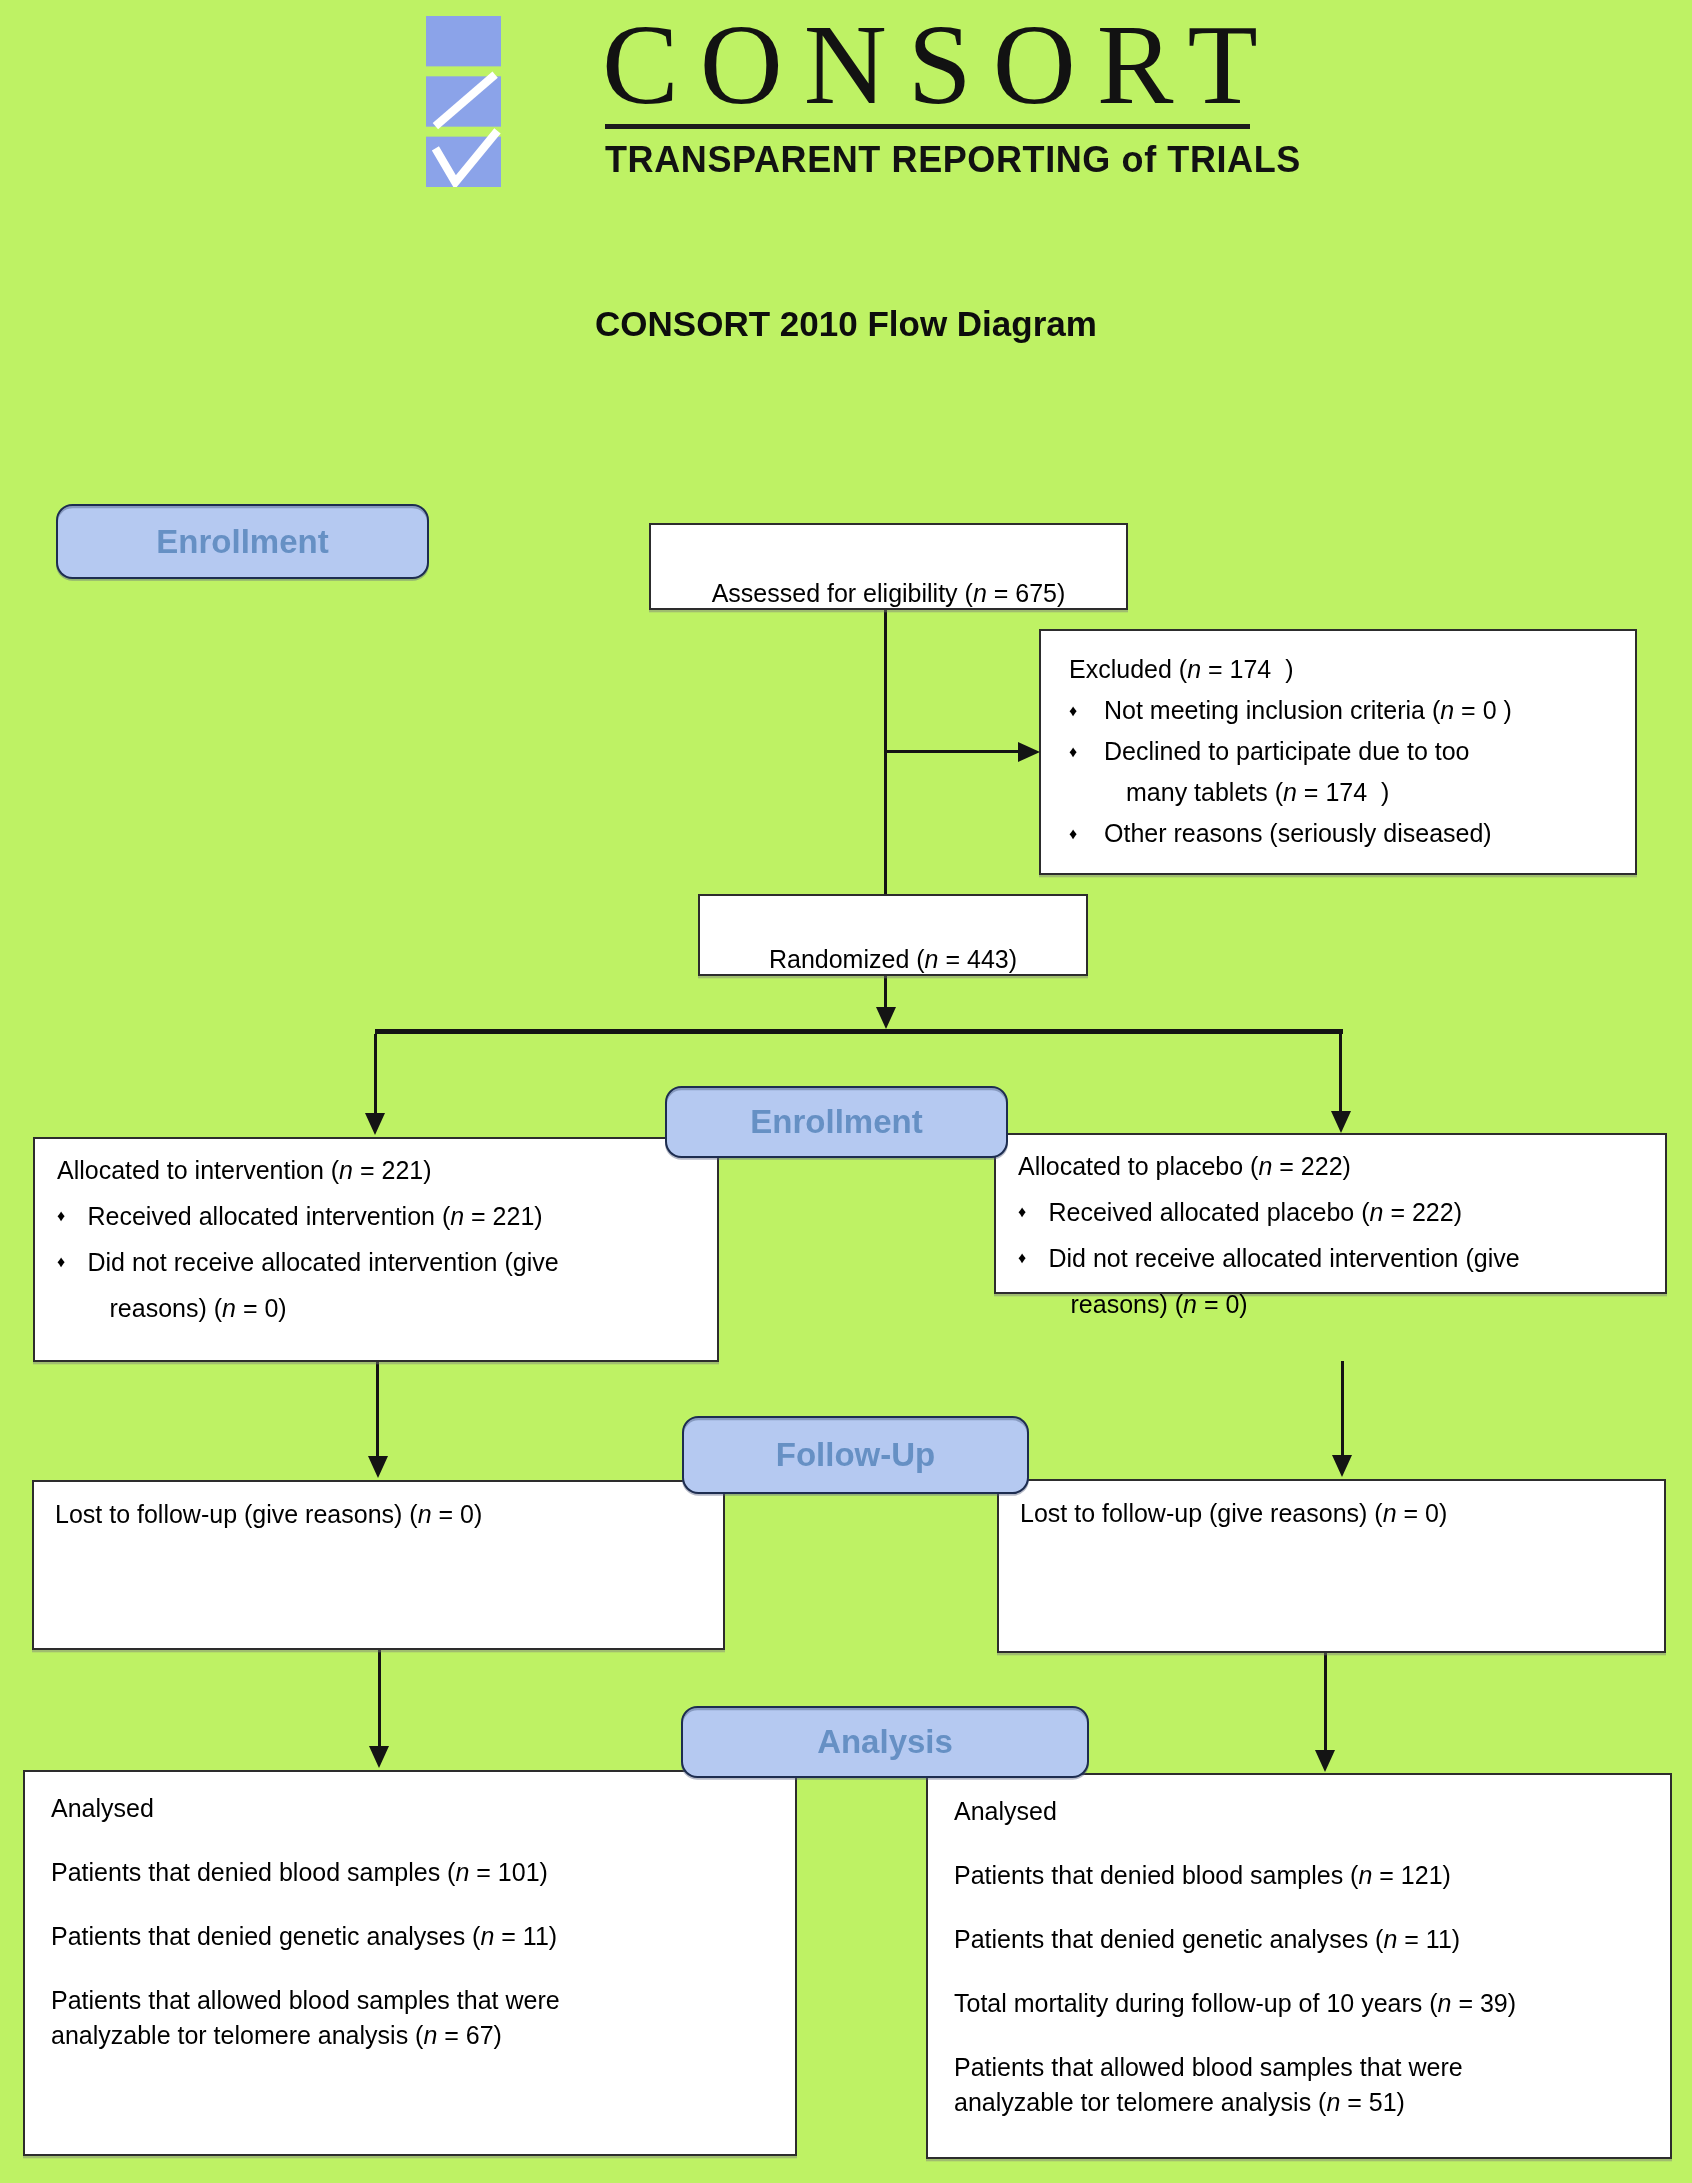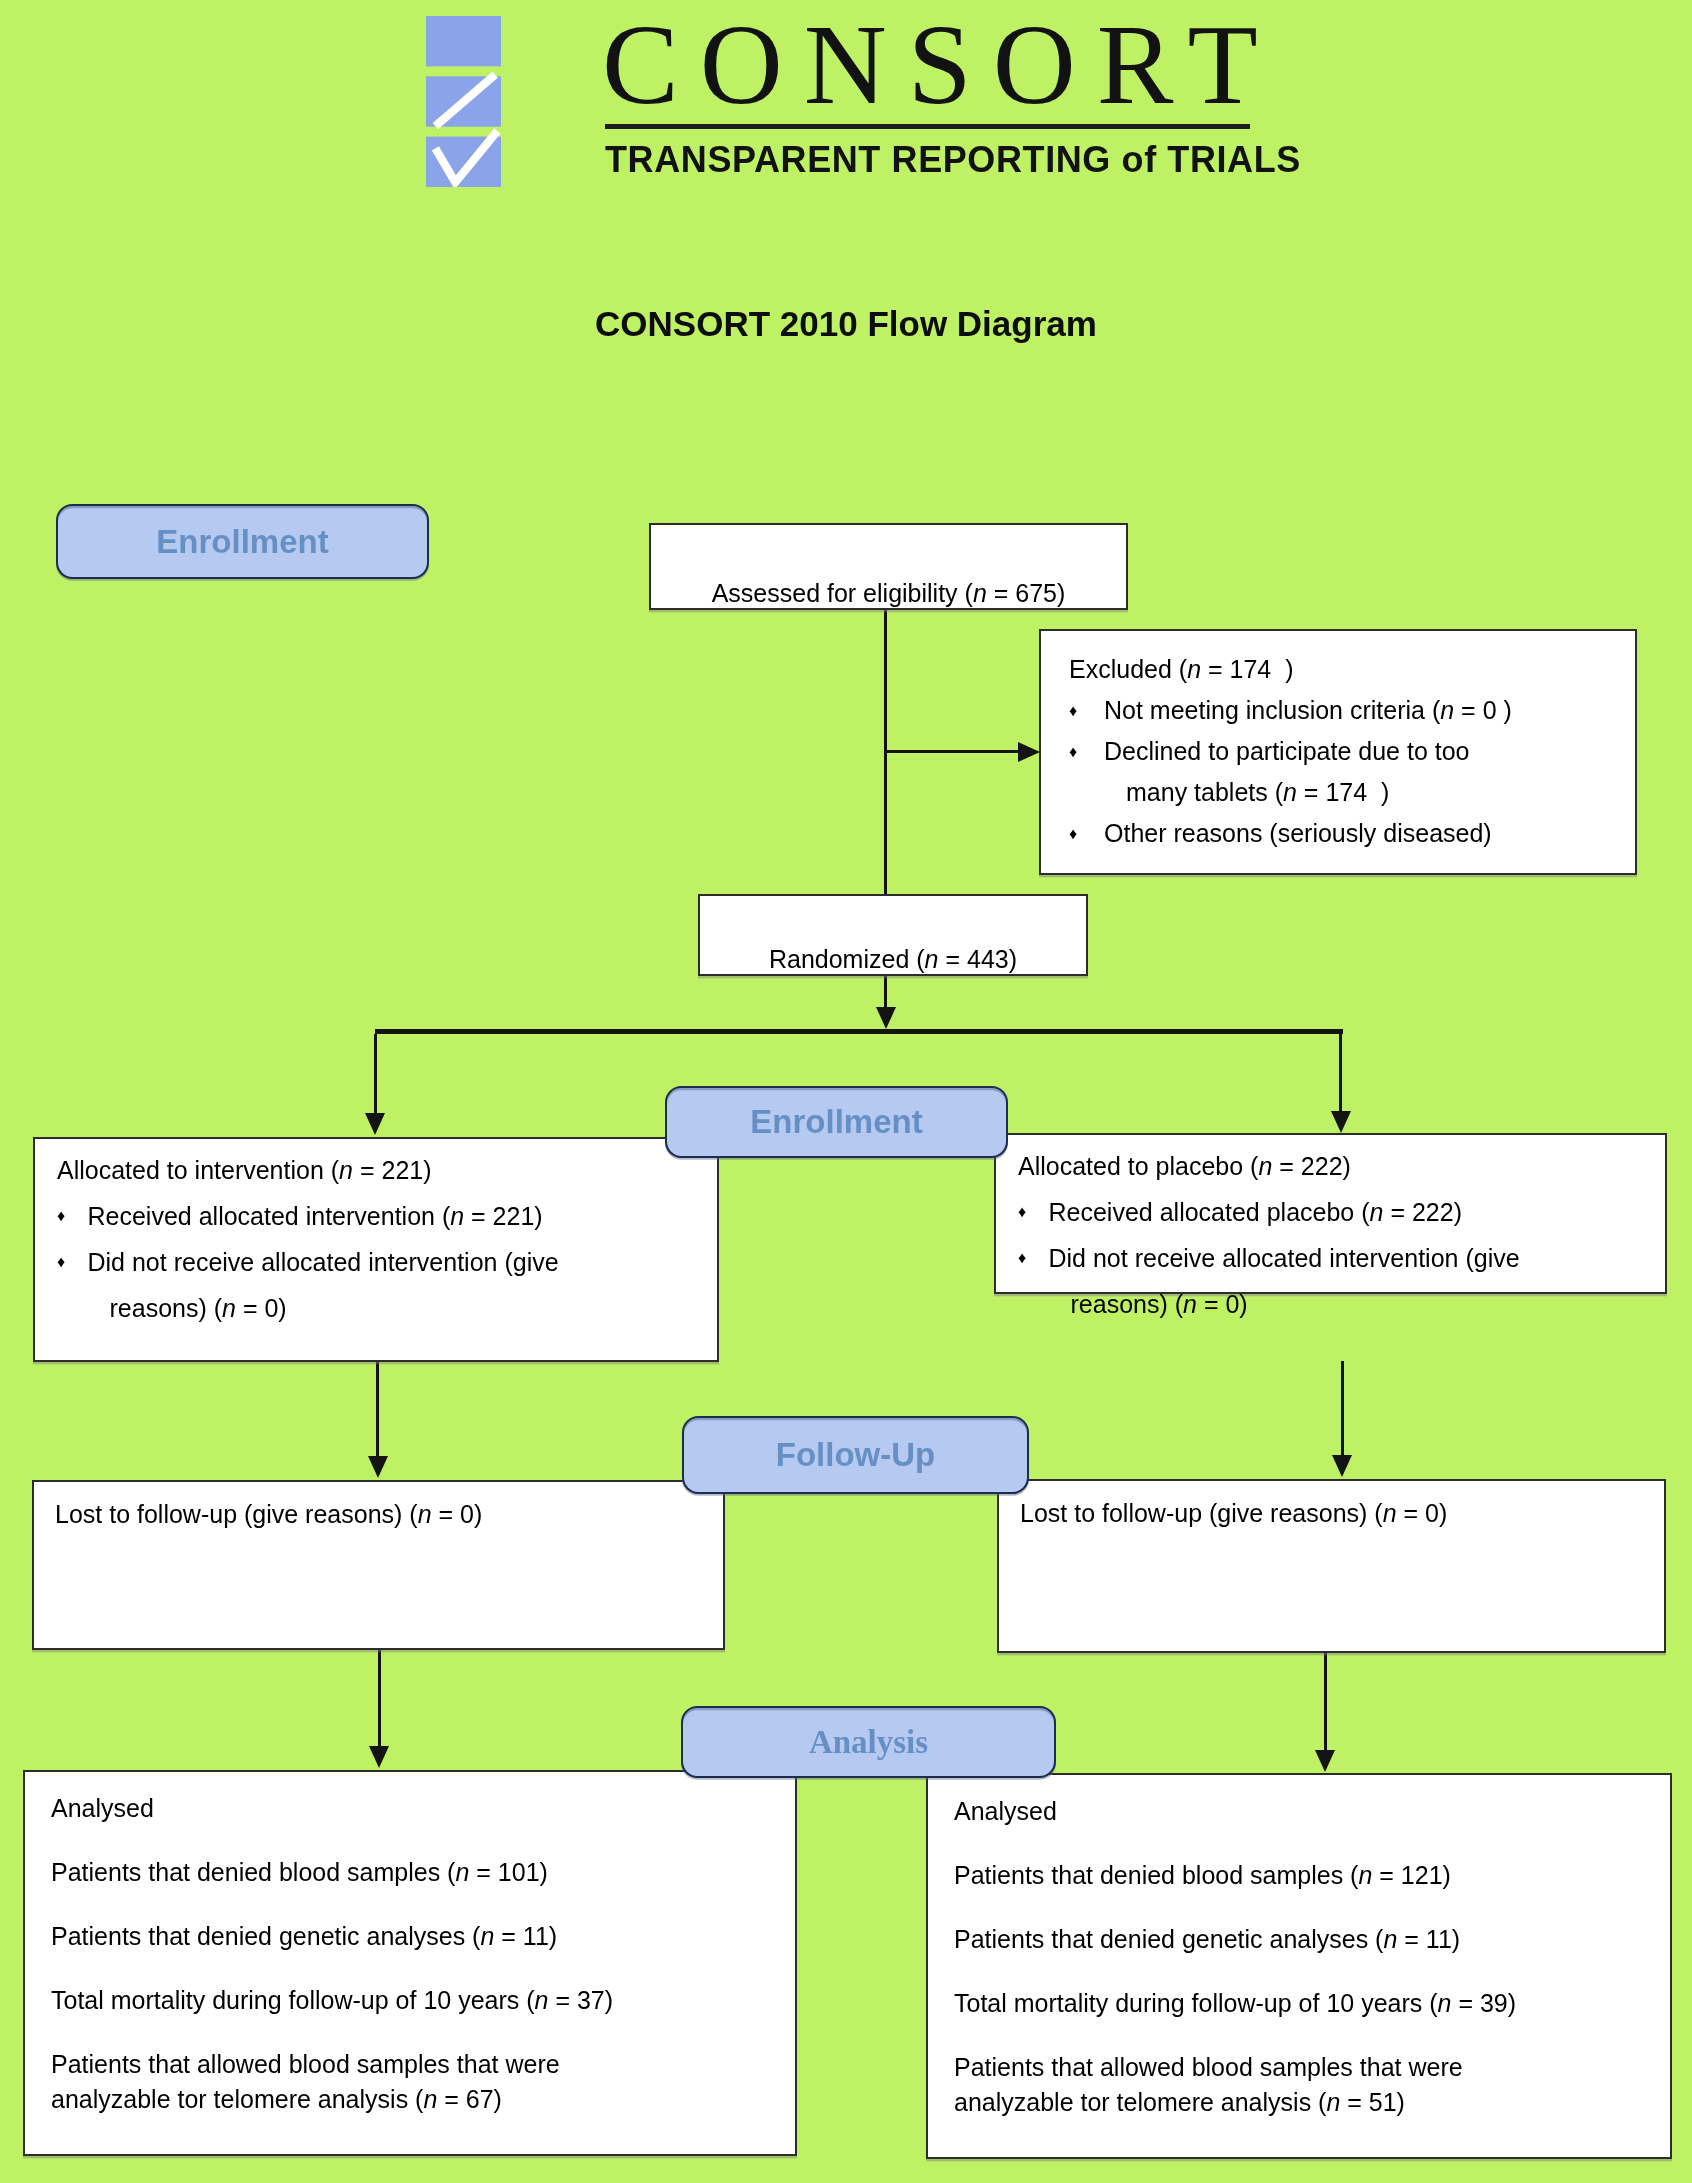--- a/index.html
+++ b/index.html
@@ -26,21 +26,21 @@
   
   .phase{
     position:absolute;background:#b5c9f1;border:2.9px solid #1d2d50;border-radius:16.4px;
     display:flex;align-items:center;justify-content:center;box-sizing:border-box;
     font-size:33px;font-weight:bold;color:#6690c4;z-index:6;
     box-shadow:inset 0 2.3px 0 rgba(29,45,80,.30), 0 1.8px 0 rgba(90,100,130,.45);
   }
   #phase-enrollment{left:56px;top:504px;width:373px;height:75px;}
   #phase-allocation{left:665px;top:1086px;width:343px;height:72px;}
   #phase-followup{left:682px;top:1416px;width:347px;height:78px;}
-  #phase-analysis{left:681px;top:1706px;width:375px;height:72px;font-family:Liberation Serif, serif;}
+  #phase-analysis{left:681px;top:1706px;width:408px;height:72px;}
   
   .box{
     position:absolute;background:#ffffff;border:2.9px solid #2d2d2d;box-sizing:border-box;
     font-size:25px;z-index:2;box-shadow:0 2.3px 0 rgba(125,125,125,.45);
   }
   .centered{display:flex;align-items:flex-end;justify-content:center;text-align:center;}
   #box-assessed{left:649px;top:523px;width:479px;height:87px;}
   #box-excluded{left:1039px;top:629px;width:598px;height:246px;padding:17.6px 16.4px 0 28px;line-height:41px;}
   #box-randomized{left:698px;top:894px;width:390px;height:82px;}
   #box-alloc-left{left:33px;top:1137px;width:686px;height:225px;padding:8.2px 14px 0 22px;line-height:46px;}
@@ -152,21 +152,20 @@
     <div>Lost to follow-up (give reasons) (<i>n</i> = 0)</div>
   </div>
   <div class="box" id="box-fup-right">
     <div>Lost to follow-up (give reasons) (<i>n</i> = 0)</div>
   </div>
 
   <div class="box" id="box-ana-left">
     <div class="para">Analysed</div>
     <div class="para">Patients that denied blood samples (<i>n</i> = 101)</div>
     <div class="para">Patients that denied genetic analyses (<i>n</i> = 11)</div>
-    <div class="para">Total mortality during follow-up of 10 years (<i>n</i> = 37)</div>
     <div class="para">Patients that allowed blood samples that were
 analyzable tor telomere analysis (<i>n</i> = 67)</div>
   </div>
 
   <div class="box" id="box-ana-right">
     <div class="para">Analysed</div>
     <div class="para">Patients that denied blood samples (<i>n</i> = 121)</div>
     <div class="para">Patients that denied genetic analyses (<i>n</i> = 11)</div>
     <div class="para">Total mortality during follow-up of 10 years (<i>n</i> = 39)</div>
     <div class="para">Patients that allowed blood samples that were

